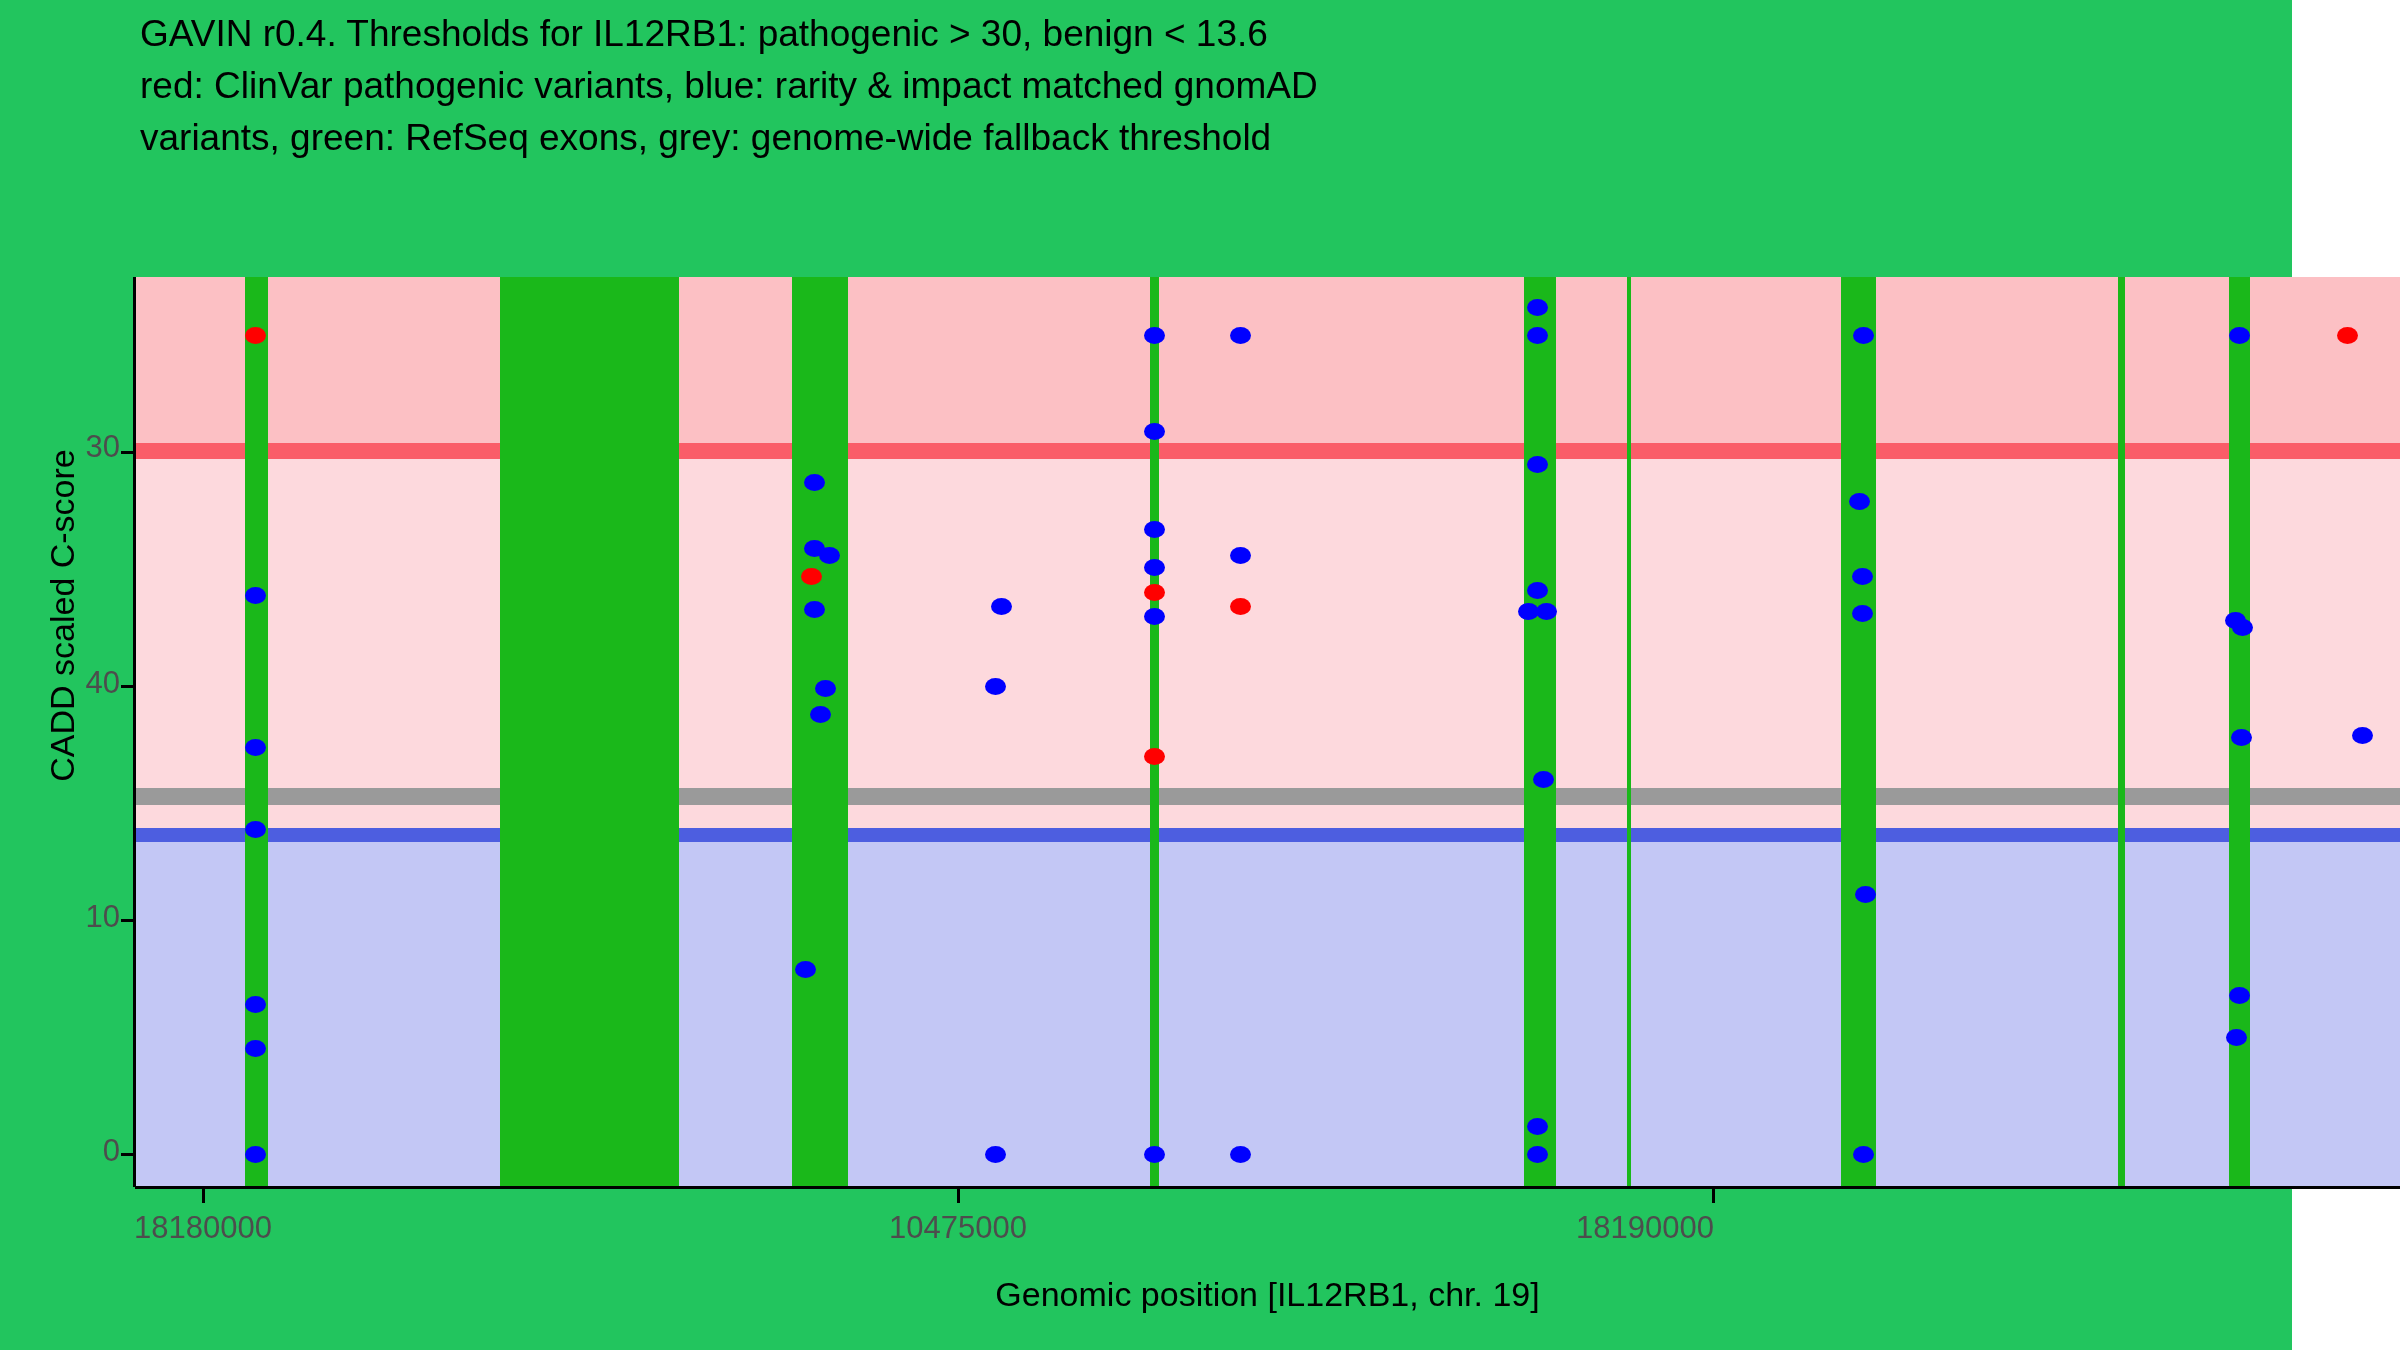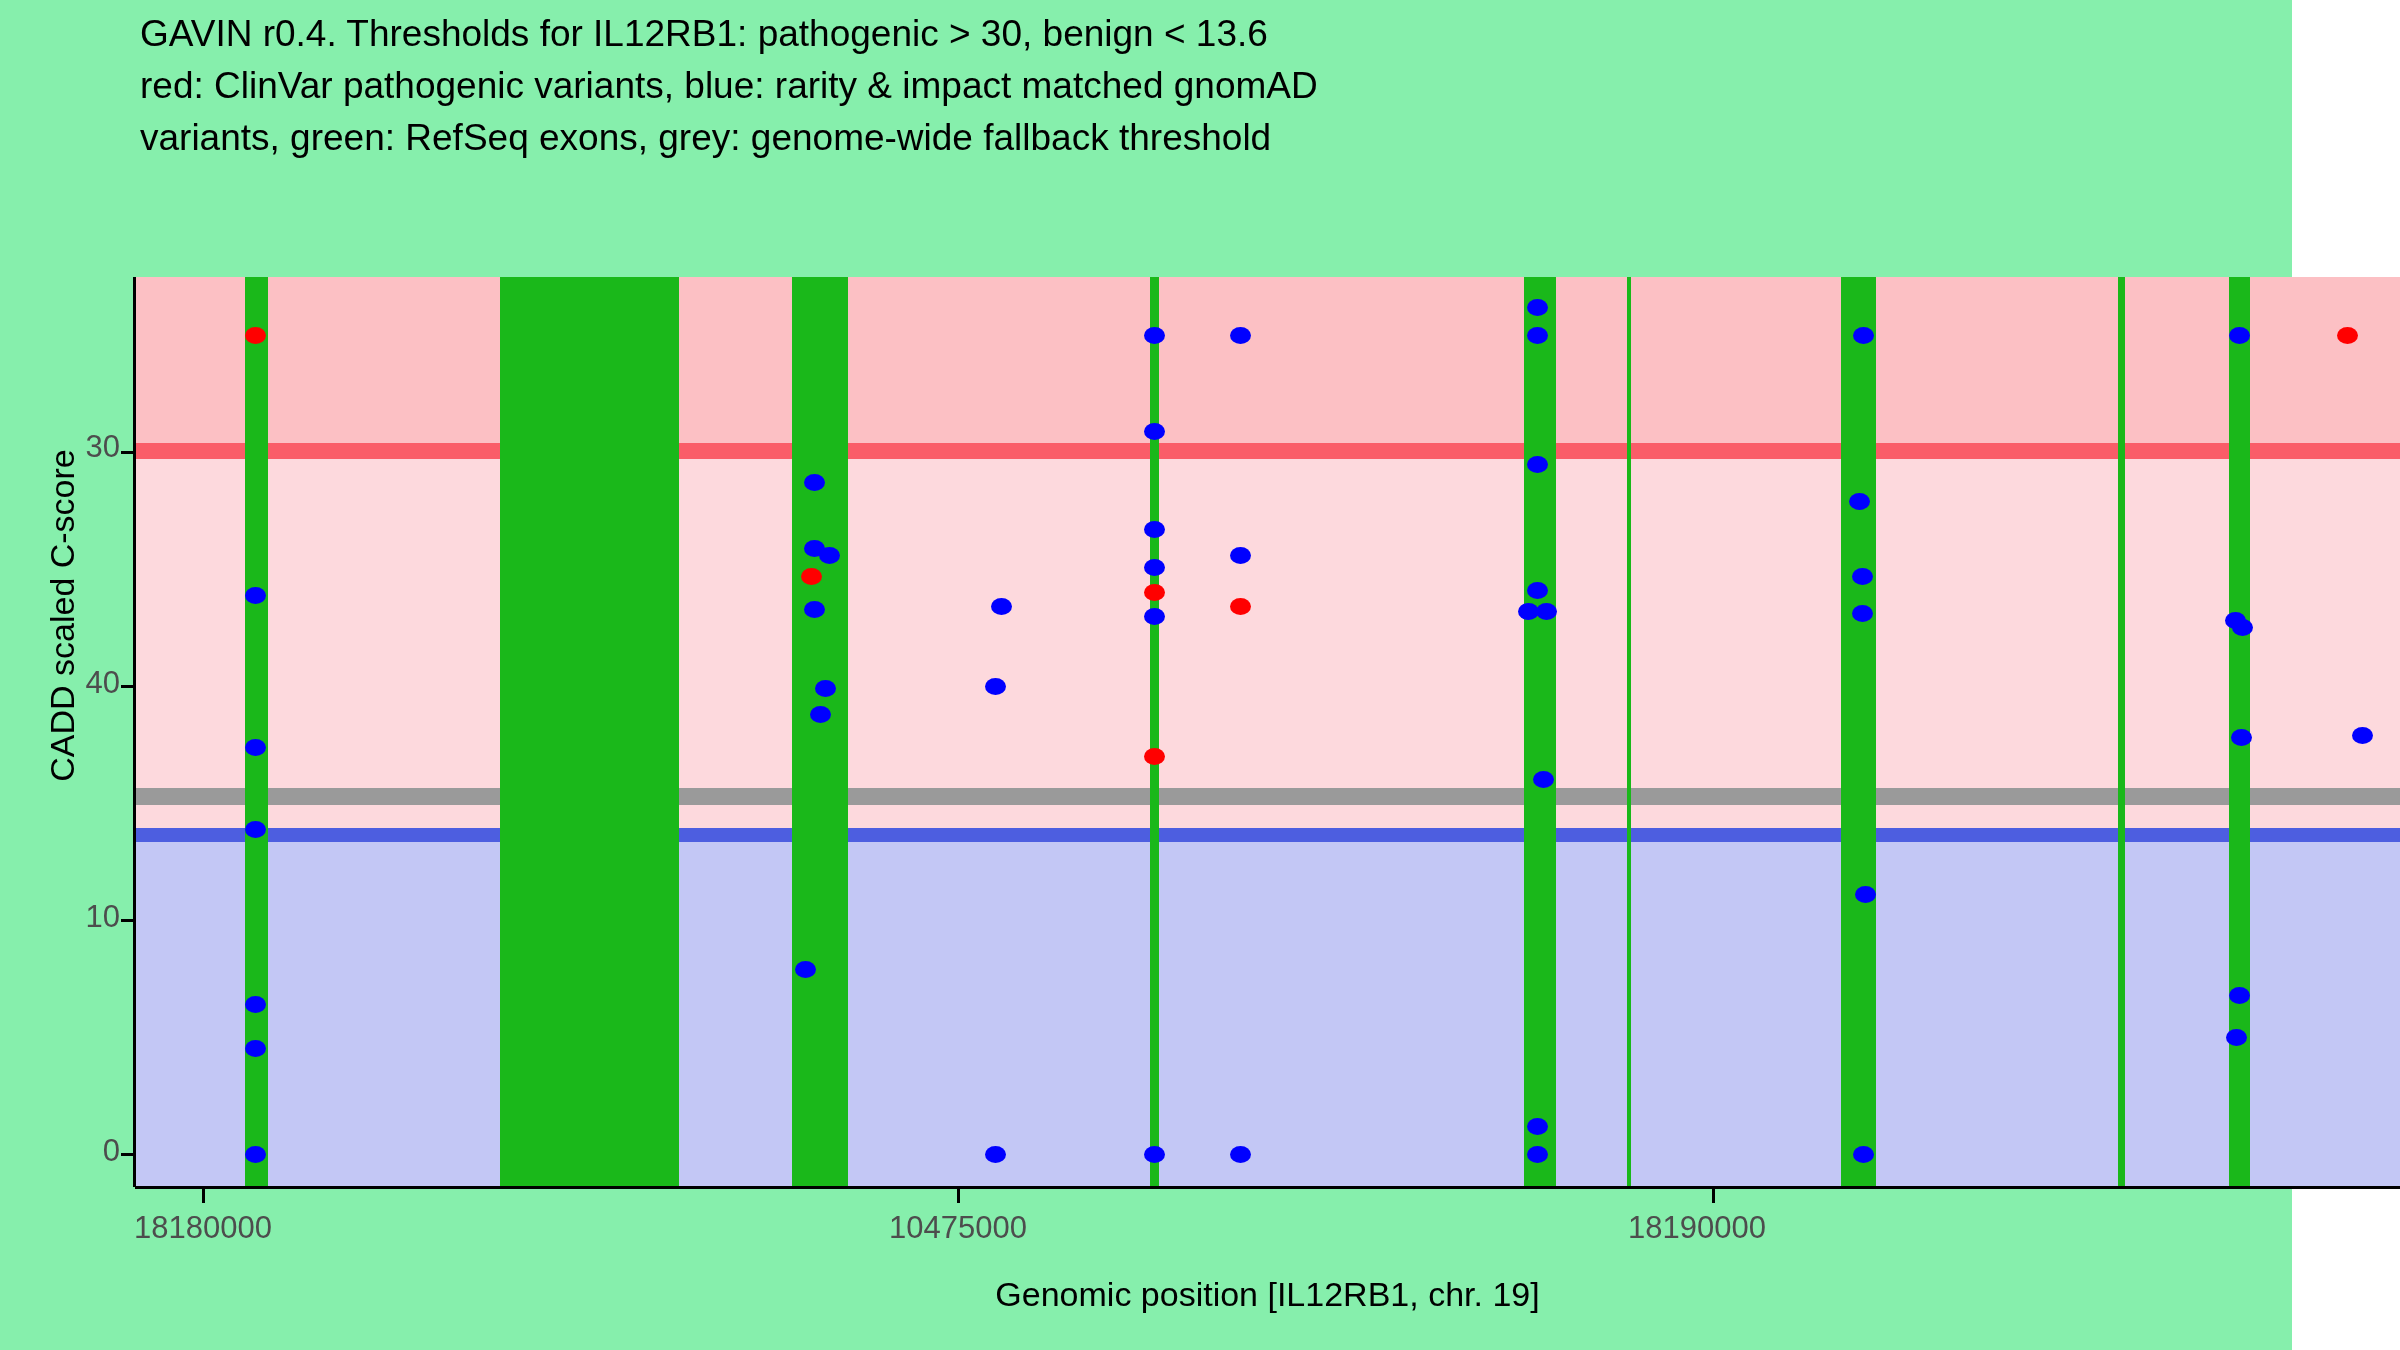--- a/index.html
+++ b/index.html
@@ -1,17 +1,17 @@
 <!DOCTYPE html>
 <html><head>
 <meta charset="utf-8">
 <style>
   html,body{margin:0;padding:0;background:#ffffff;}
   body{width:2400px;height:1350px;font-family:"Liberation Sans",sans-serif;overflow:hidden;}
-  #root{position:relative;width:2292px;height:1350px;background:#86efac;}
+  #root{position:relative;width:2292px;height:1350px;background:#22c55e;}
 
   
   #title-block{position:absolute;left:140px;top:8px;width:2200px;}
   #title-block .tline{
     font-size:37px;line-height:52px;color:#000;white-space:pre;letter-spacing:0px;
   }
 
   
   
   #panel{position:absolute;left:135px;top:277px;width:2265px;height:910px;overflow:hidden;}
@@ -142,19 +142,19 @@
       <div class="ylab" style="left: 0px; top: 899.316px;">10</div>
       <div class="ytick" style="top: 685.383px;"></div>
       <div class="ylab" style="left: 0px; top: 665.383px;">40</div>
       <div class="ytick" style="top: 451.45px;"></div>
       <div class="ylab" style="left: 0px; top: 429px;">30</div>
       <div class="xtick" style="left: 201.95px;"></div>
       <div class="xlab" style="left: 72.95px;">18180000</div>
       <div class="xtick" style="left: 956.95px;"></div>
       <div class="xlab" style="left: 827.95px;">10475000</div>
       <div class="xtick" style="left: 1711.95px;"></div>
-      <div class="xlab" style="left: 1567px;">18190000</div>
+      <div class="xlab" style="left: 1515px;">18190000</div>
     </div>
 
   <div id="y-axis-title">CADD scaled C-score</div>
   <div id="x-axis-title">Genomic position [IL12RB1, chr. 19]</div>
 
 </div>
 
 </body></html>

